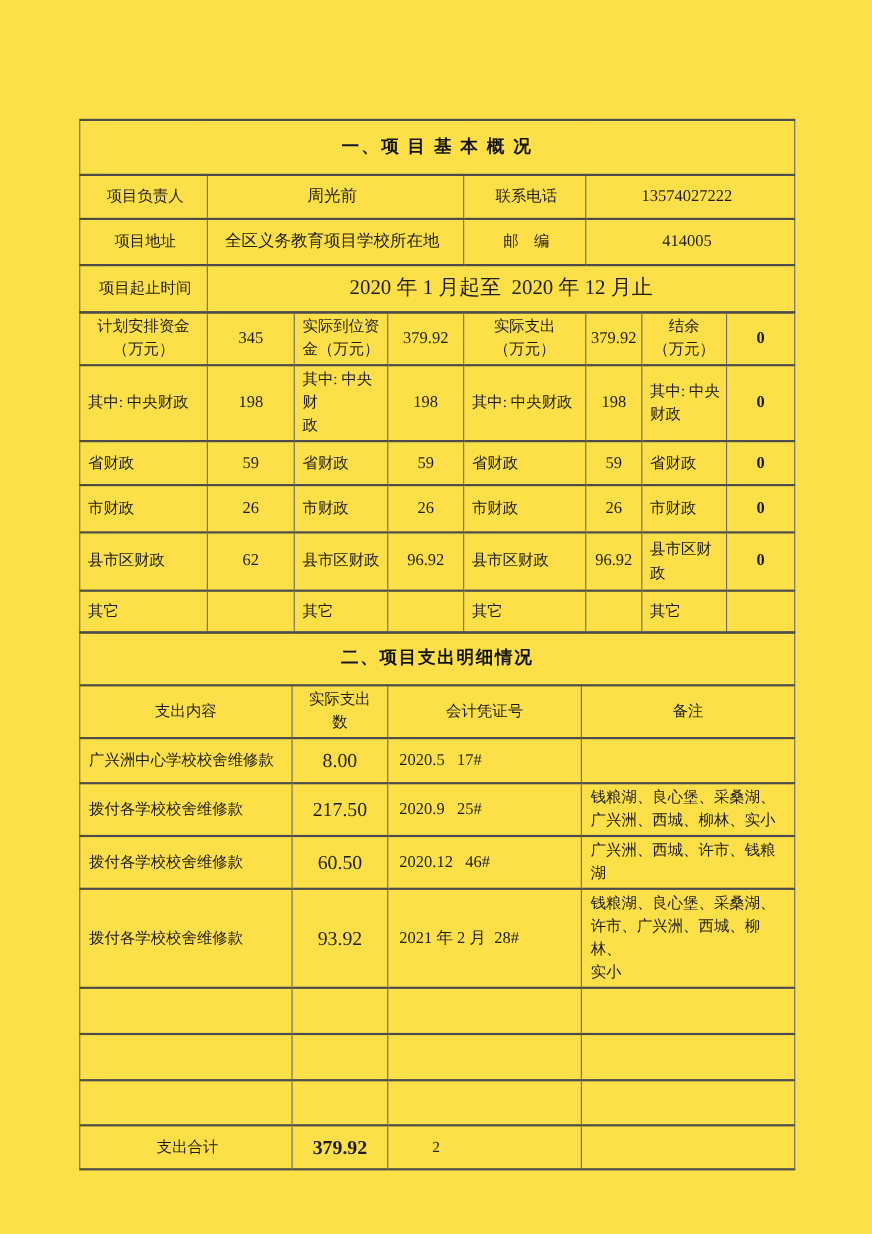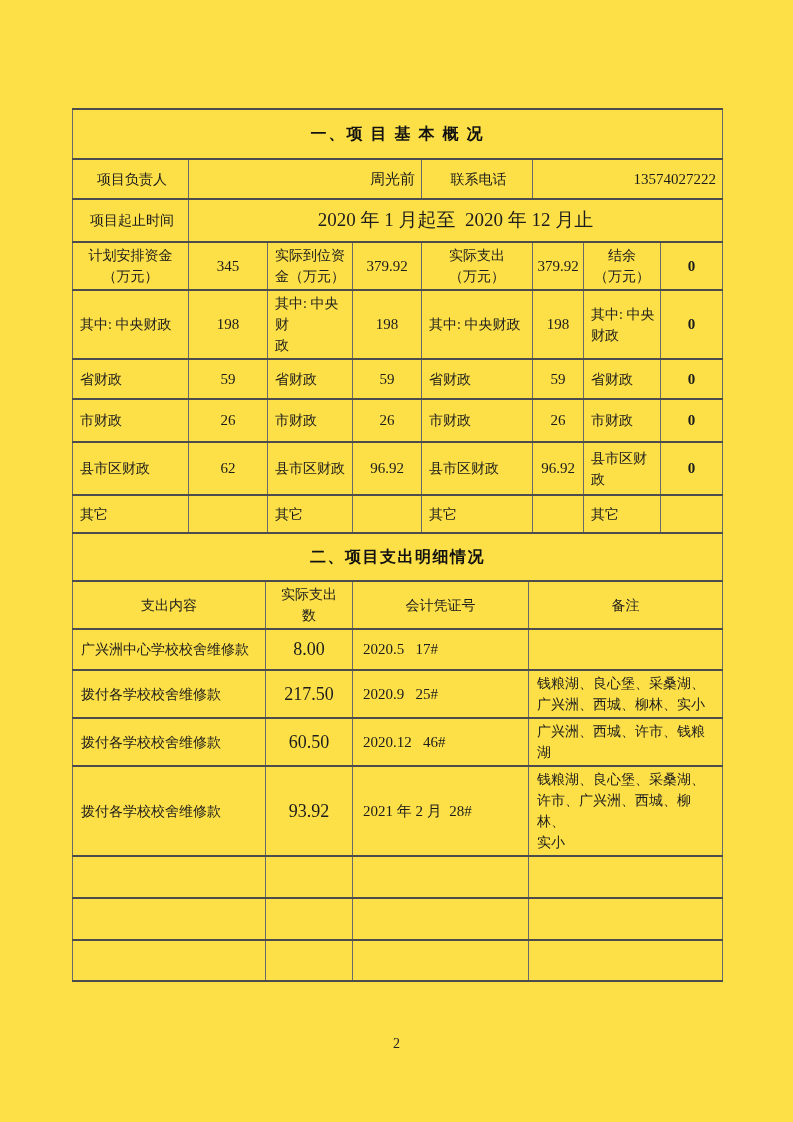--- a/index.html
+++ b/index.html
@@ -30,21 +30,21 @@
   .title-cell {
     text-align:center;
     font-weight:bold;
     font-size:16px;
     letter-spacing:2px;
     color:#111;
   }
   .t2 .title-cell { letter-spacing:1.5px; }
   
   .tblA td.lbl { text-align:center; padding-left:9px; }
-  .tblA td.val { text-align:right; padding-left:0; font-size:15px; }
+  .tblA td.val { text-align:center; padding-left:0; font-size:15px; }
   .tblA td.center { text-align:center; font-size:19px; }
   
   .tblB td:nth-child(odd)  { text-align:left; padding:2px 4px 2px 7px; }
   .tblB td:nth-child(even) { text-align:center; font-size:15px; padding:2px 2px; }
   .tblB tr.frow0 td { text-align:center; }
   .tblB tr.frow0 td:nth-child(odd) { padding:2px 2px; }
   .tblB td:nth-child(8) { font-weight:bold; text-align:center; }
   
   .tblC td { padding:2px 5px; }
   .tblC tr.hdr td { text-align:center; }
@@ -74,20 +74,26 @@
         </colgroup>
       <tbody>
           <tr style="height:50px">
         <td colspan="4" class="title-cell">一、项 目 基 本 概 况</td>
       </tr>
       <tr style="height:40px">
         <td class="lbl">项目负责人</td>
         <td class="val">周光前</td>
         <td class="lbl">联系电话</td>
         <td class="val">13574027222</td>
+      </tr>
+      <tr style="height:42px">
+        <td class="lbl">项目地址</td>
+        <td class="val">全区义务教育项目学校所在地</td>
+        <td class="lbl">邮　编</td>
+        <td class="val">414005</td>
       </tr>
       <tr style="height:43px">
         <td class="lbl">项目起止时间</td>
         <td colspan="3" class="center">2020 年 1 月起至  2020 年 12 月止</td>
       </tr>
     </tbody>
       </table>
 
     <table class="tblB">
       <colgroup>
@@ -228,18 +234,24 @@
         <td class="c2"></td>
         <td class="c3"></td>
         <td class="c4"></td>
       </tr>
       <tr style="height:41px">
         <td class="c1"></td>
         <td class="c2"></td>
         <td class="c3"></td>
         <td class="c4"></td>
       </tr>
+      <tr class="total" style="height:40px">
+        <td class="c1">支出合计</td>
+        <td class="c2">379.92</td>
+        <td class="c3"></td>
+        <td class="c4"></td>
+      </tr>
     </tbody>
       </table>
   </div>
 
   <div class="page-num">2</div>
 </div>
 
 </body></html>

